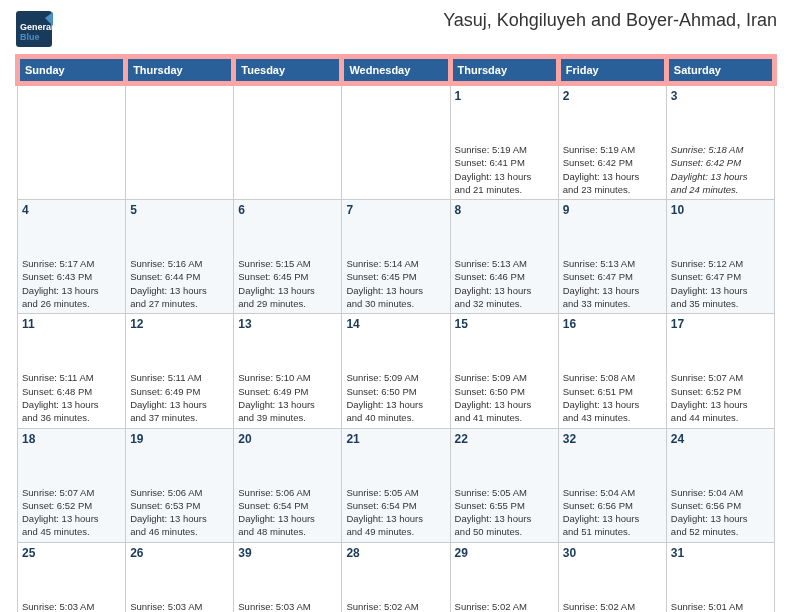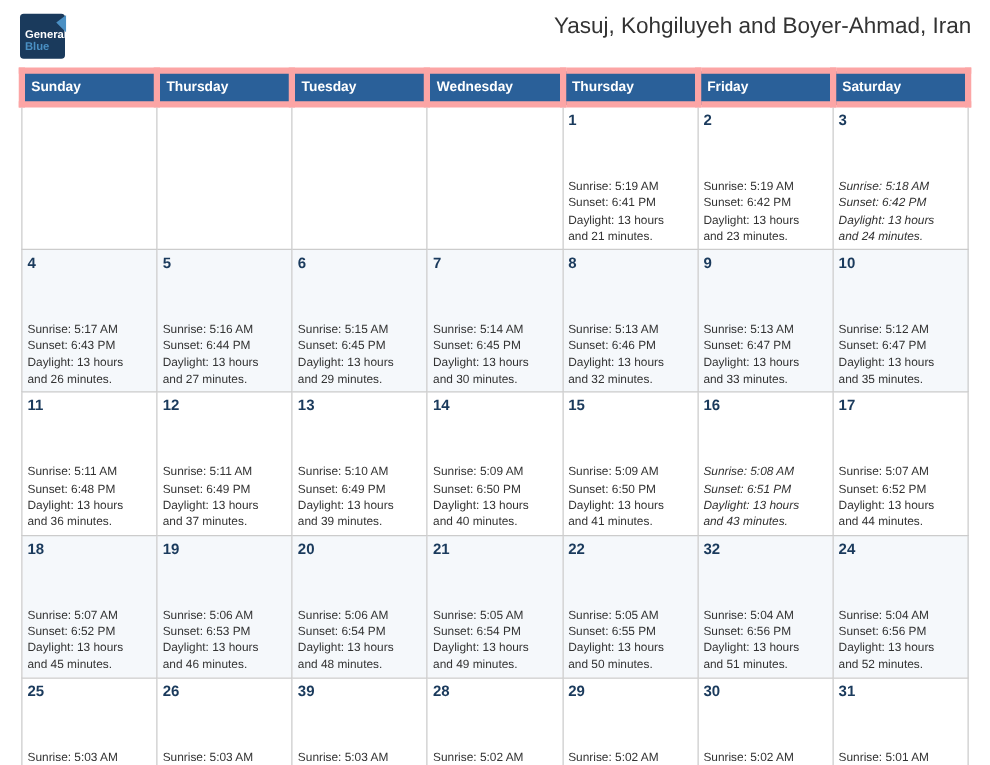--- a/index.html
+++ b/index.html
@@ -216,21 +216,21 @@
         </td>
         <td>
           <div class="day-num">15</div>
           <div class="day-info" style="white-space: pre-line;">Sunrise: 5:09 AM
 Sunset: 6:50 PM
 Daylight: 13 hours
 and 41 minutes.</div>
         </td>
         <td>
           <div class="day-num">16</div>
-          <div class="day-info" style="white-space: pre-line; font-style: italic;">Sunrise: 5:08 AM
+          <div class="day-info" style="white-space: pre-line;">Sunrise: 5:08 AM
 Sunset: 6:51 PM
 Daylight: 13 hours
 and 43 minutes.</div>
         </td>
         <td>
           <div class="day-num">17</div>
           <div class="day-info" style="white-space: pre-line;">Sunrise: 5:07 AM
 Sunset: 6:52 PM
 Daylight: 13 hours
 and 44 minutes.</div>

